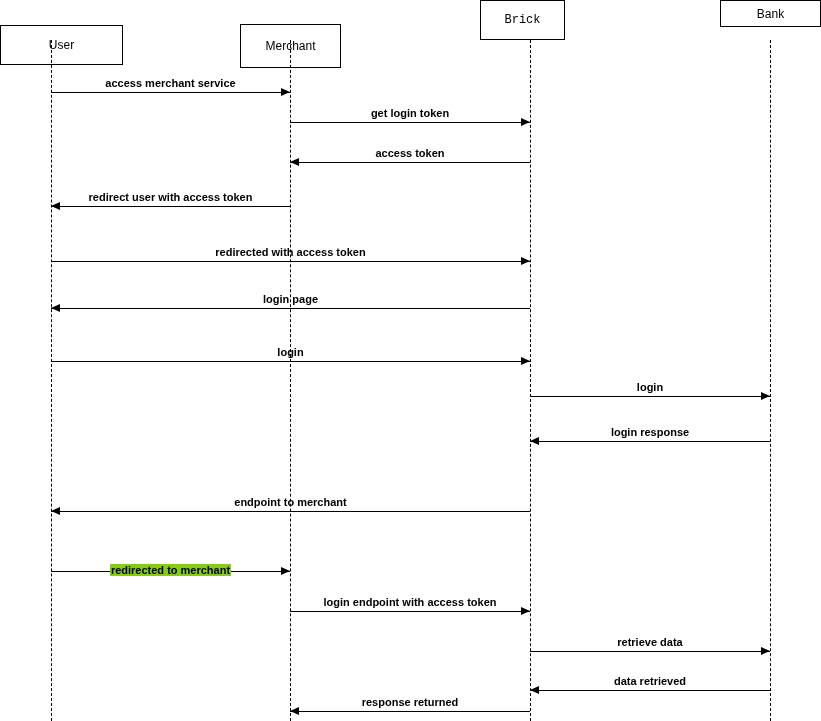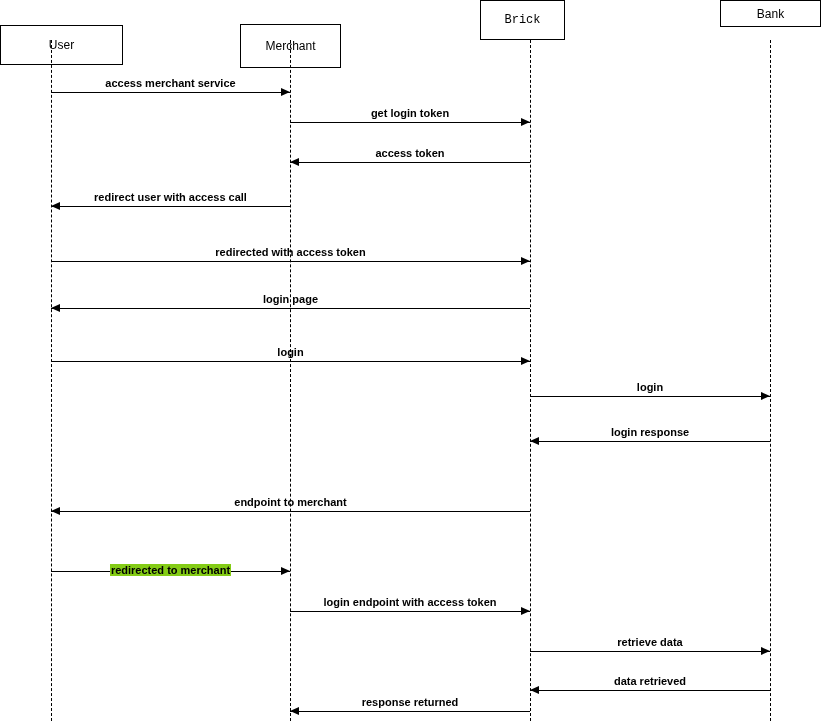--- a/index.html
+++ b/index.html
@@ -129,21 +129,21 @@
         <div class="msg-label above">get login token</div>
       </div>
       <div class="message" style="left: 290px; top: 162px; width: 240px;">
         <div class="msg-line"></div>
         <div class="arrowhead left"></div>
         <div class="msg-label above">access token</div>
       </div>
       <div class="message" style="left: 51px; top: 206px; width: 239px;">
         <div class="msg-line"></div>
         <div class="arrowhead left"></div>
-        <div class="msg-label above">redirect user with access call</div>
+        <div class="msg-label above">redirect user with access token</div>
       </div>
       <div class="message" style="left: 51px; top: 261px; width: 479px;">
         <div class="msg-line"></div>
         <div class="arrowhead right"></div>
         <div class="msg-label above">redirected with access token</div>
       </div>
       <div class="message" style="left: 51px; top: 308px; width: 479px;">
         <div class="msg-line"></div>
         <div class="arrowhead left"></div>
         <div class="msg-label above">login page</div>

